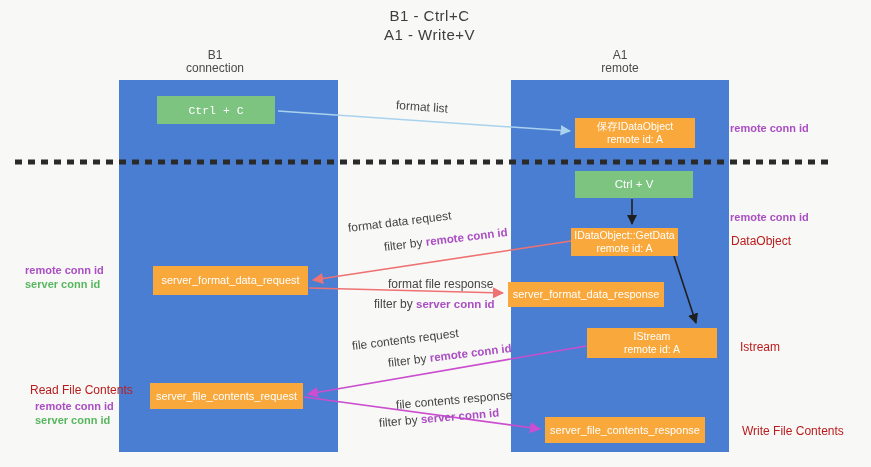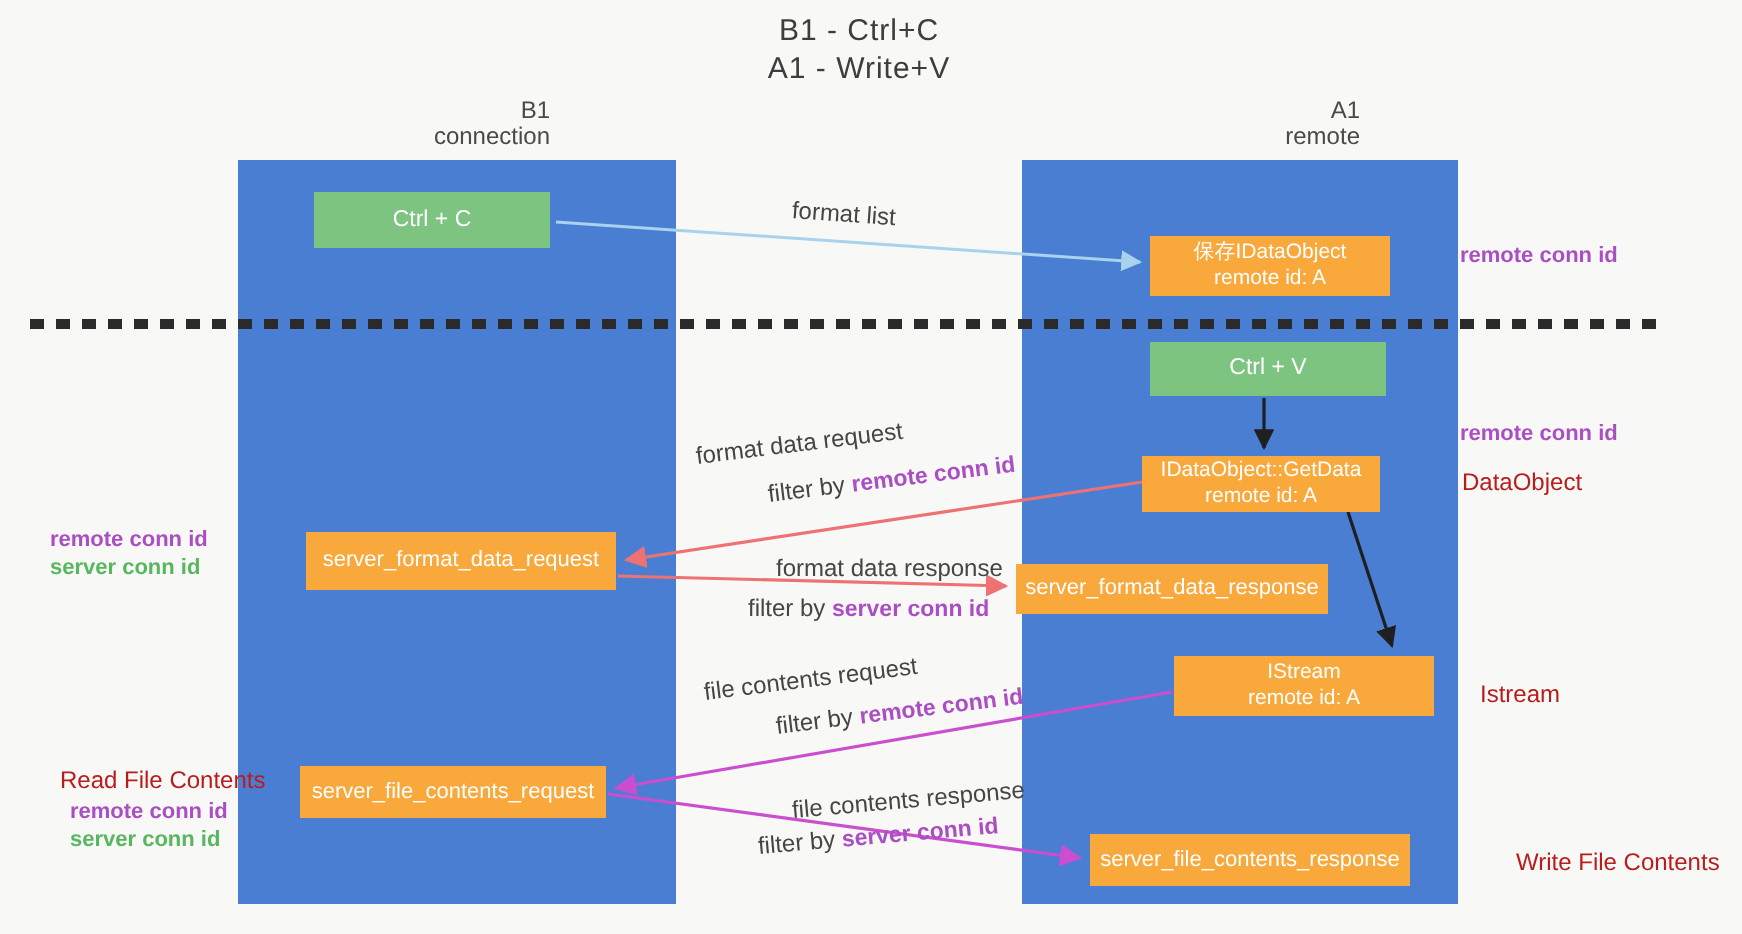--- a/index.html
+++ b/index.html
@@ -4,21 +4,21 @@
 <style>
   html,body{margin:0;padding:0;}
   body{font-family:"Liberation Sans", sans-serif; background:#e9e9e9;}
   .stage{
     position:relative; width:871px; height:467px; overflow:hidden;
     background:var(--bg); margin:0 auto;
   }
   .abs{position:absolute;}
   .title{left:0; right:12px; top:6px; text-align:center; color:var(--text-dark);
          font-size:15px; line-height:19px; letter-spacing:0.5px;}
-  .col-header{text-align:right; font-size:12px; line-height:13px; color:#4a4a4a;}
+  .col-header{text-align:center; font-size:12px; line-height:13px; color:#4a4a4a;}
   .col{background:var(--column-blue);}
   .svg-overlay{left:0; top:0; pointer-events:none;}
   .box{display:flex; flex-direction:column; align-items:center; justify-content:center;
        color:#fff; font-size:11px; text-align:center; line-height:13px; z-index:3;}
   .box.orange{background:var(--box-orange);}
   .box.green{background:var(--box-green); font-size:11.5px;}
   .box .l2{font-size:10.5px;}
   .flow{font-size:12px; color:#454545; white-space:nowrap; z-index:4;}
   .rot-m7{transform:rotate(-7deg); transform-origin:left center;}
   .rot-m5{transform:rotate(-5deg); transform-origin:left center;}
@@ -77,34 +77,34 @@
     <path class="s-dash" d="M15,162 H832"></path>
     <path class="s-blue" d="M278,111 L570,131" marker-end="url(#ar-blue)"></path>
     <path class="s-black" d="M632,199 L632,224" marker-end="url(#ar-black)"></path>
     <path class="s-black" d="M674,256 L696,323" marker-end="url(#ar-black)"></path>
     <path class="s-red" d="M571,241 L313,280" marker-end="url(#ar-red)"></path>
     <path class="s-red" d="M309,288 L503,293" marker-end="url(#ar-red)"></path>
     <path class="s-magenta" d="M586,346 L308,394" marker-end="url(#ar-magenta)"></path>
     <path class="s-magenta" d="M304,397 L540,429" marker-end="url(#ar-magenta)"></path>
   </svg>
 
-  <div class="abs box green" style="left:157px;top:96px;width:118px;height:28px;">
+  <div class="abs box green" style="left:157px;top:96px;width:118px;height:28px;font-family:Liberation Mono, monospace;">
     <span>Ctrl + C</span>
   </div>
 
   <div class="abs box orange" style="left:575px;top:118px;width:120px;height:30px;">
     <span class="l2">保存IDataObject</span>
     <span class="l2">remote id: A</span>
   </div>
 
   <div class="abs box green" style="left:575px;top:171px;width:118px;height:27px;">
     <span>Ctrl + V</span>
   </div>
 
-  <div class="abs box orange" style="left:571px;top:228px;width:119px;height:28px;">
+  <div class="abs box orange" style="left:571px;top:228px;width:107px;height:28px;">
     <span class="l2">IDataObject::GetData</span>
     <span class="l2">remote id: A</span>
   </div>
 
   <div class="abs box orange" style="left:508px;top:282px;width:156px;height:25px;">
     <span>server_format_data_response</span>
   </div>
 
   <div class="abs box orange" style="left:153px;top:266px;width:155px;height:29px;">
     <span>server_format_data_request</span>
@@ -123,40 +123,40 @@
     <span>server_file_contents_response</span>
   </div>
 
   <div class="abs flow rot-p4" style="left:396px;top:98px;">format list</div>
 
   <div class="abs flow rot-m7" style="left:348px;top:221px;">format data request</div>
   <div class="abs flow rot-m7" style="left:384px;top:240px;">
     <span>filter by </span><span class="kw-purple">remote conn id</span>
   </div>
 
-  <div class="abs flow" style="left:388px;top:277px;">format data response</div>
+  <div class="abs flow" style="left:388px;top:277px;">format file response</div>
   <div class="abs flow" style="left:374px;top:297px;">
     <span>filter by </span><span class="kw-purple">server conn id</span>
   </div>
 
   <div class="abs flow rot-m7" style="left:352px;top:339px;">file contents request</div>
   <div class="abs flow rot-m7" style="left:388px;top:356px;">
     <span>filter by </span><span class="kw-purple">remote conn id</span>
   </div>
 
   <div class="abs flow rot-m5" style="left:396px;top:398px;">file contents response</div>
   <div class="abs flow rot-m5" style="left:379px;top:416px;">
     <span>filter by </span><span class="kw-purple">server conn id</span>
   </div>
 
   <div class="abs side-kw kw-purple" style="left:730px;top:122px;">remote conn id</div>
   <div class="abs side-kw kw-purple" style="left:730px;top:211px;">remote conn id</div>
   <div class="abs side-label" style="left:731px;top:234px;">DataObject</div>
   <div class="abs side-label" style="left:740px;top:340px;">Istream</div>
-  <div class="abs side-label" style="left:742px;top:424px;margin-left:16px;">Write File Contents</div>
+  <div class="abs side-label" style="left:742px;top:424px;">Write File Contents</div>
 
   <div class="abs side-kw kw-purple" style="left:25px;top:264px;">remote conn id</div>
   <div class="abs side-kw kw-green" style="left:25px;top:278px;">server conn id</div>
   <div class="abs side-label" style="left:30px;top:383px;">Read File Contents</div>
   <div class="abs side-kw kw-purple" style="left:35px;top:400px;">remote conn id</div>
   <div class="abs side-kw kw-green" style="left:35px;top:414px;">server conn id</div>
 
 </div>
 
 </body></html>

